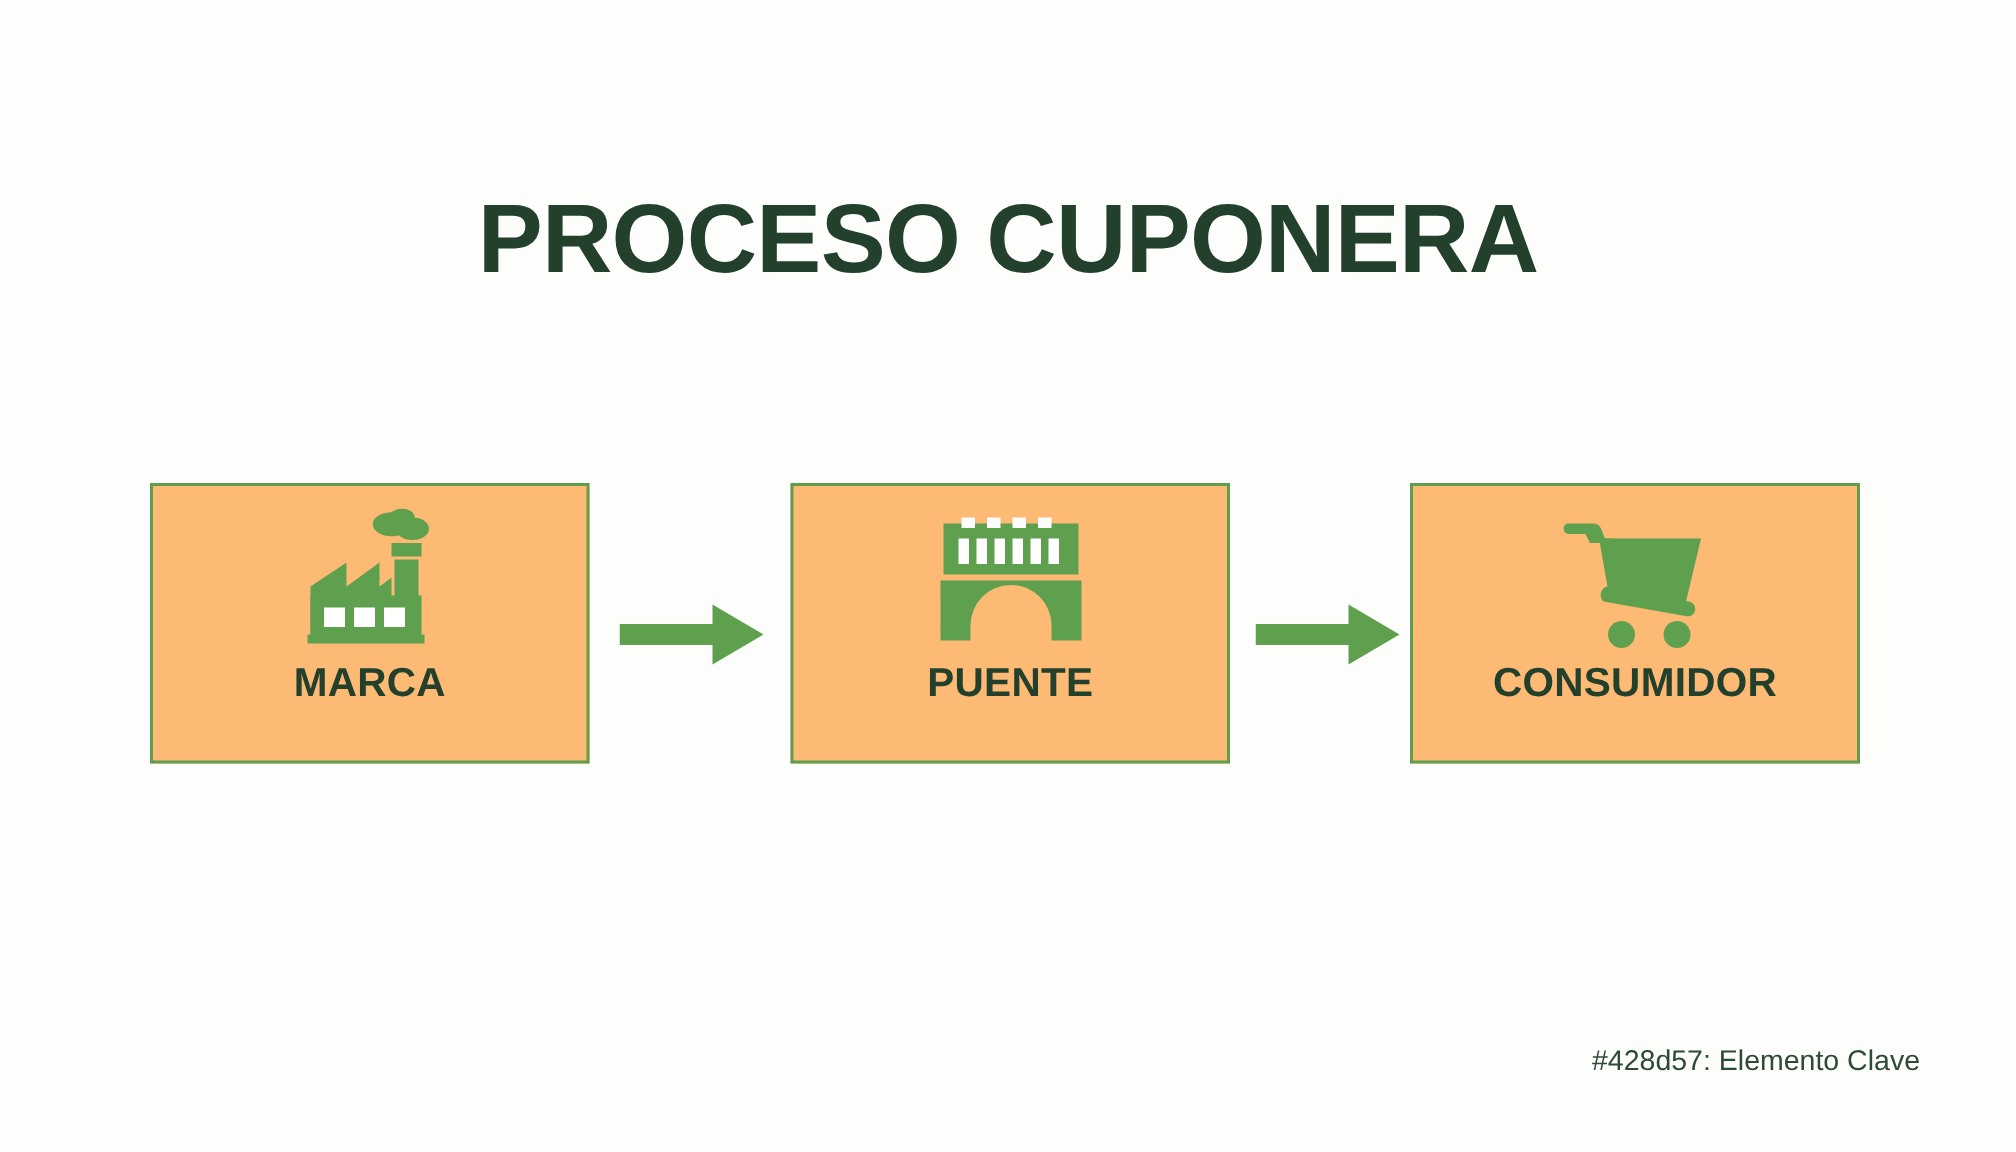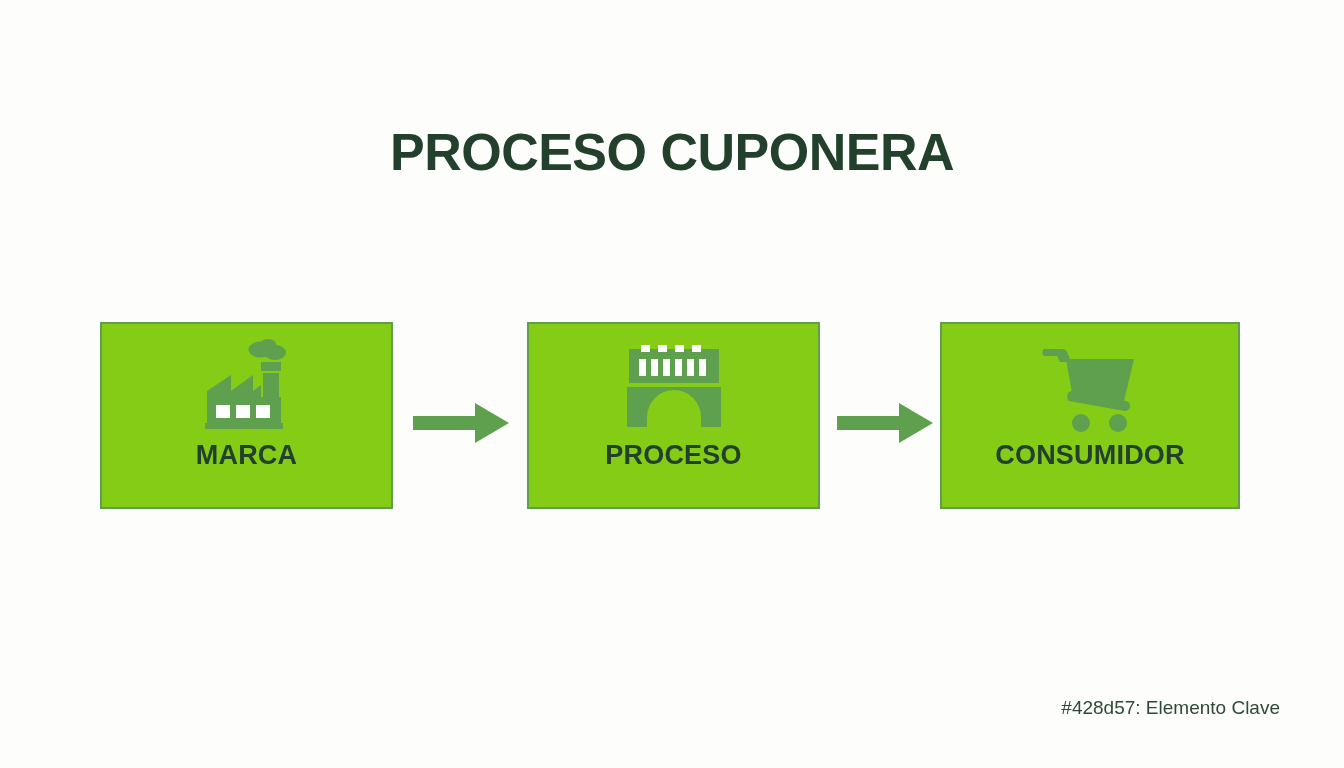--- a/index.html
+++ b/index.html
@@ -20,21 +20,21 @@
     inset: 0;
   }
 
   
   #title {
     position: absolute;
     left: 0;
     top: 126px;
     width: 1344px;
     text-align: center;
-    font-size: 52px;
+    font-size: 65px;
     font-weight: 700;
     letter-spacing: -0.5px;
     color: #22402c;
     line-height: 1;
     white-space: nowrap;
   }
 
   
   #flow {
     position: absolute;
@@ -44,21 +44,21 @@
     height: 187px;
   }
 
   .node {
     position: absolute;
     top: 0;
     width: 293px;
     height: 187px;
     box-sizing: border-box;
     border: 2px solid #5f9e4f;
-    background: #84cc16;
+    background: #fdba74;
     display: flex;
     flex-direction: column;
     align-items: center;
     justify-content: flex-start;
   }
   .node.n0 { left: 0px; }
   .node.n1 { left: 427px; }
   .node.n2 { left: 840px; width: 300px; }
 
   .node-icon {
@@ -161,21 +161,21 @@
             <rect x="38" y="18" width="7" height="17" fill="#ffffff"></rect>
             <rect x="50" y="18" width="7" height="17" fill="#ffffff"></rect>
             <rect x="62" y="18" width="7" height="17" fill="#ffffff"></rect>
             <rect x="74" y="18" width="7" height="17" fill="#ffffff"></rect>
 
             <path d="M2,46 L96,46 L96,86 L76,86 L76,76
                      A27,27 0 0 0 22,76 L22,86 L2,86 Z"></path>
           </g>
         </svg>
       </div>
-      <div class="node-label">PROCESO</div>
+      <div class="node-label">PUENTE</div>
     </div>
 
     <div class="arrow a1">
       <svg width="96" height="46" viewBox="0 0 96 46" aria-hidden="true">
         <path d="M0,16 L62,16 L62,3 L96,23 L62,43 L62,30 L0,30 Z" fill="#5fa04e"></path>
       </svg>
     </div>
 
     <div class="node n2">
       <div class="node-icon">

